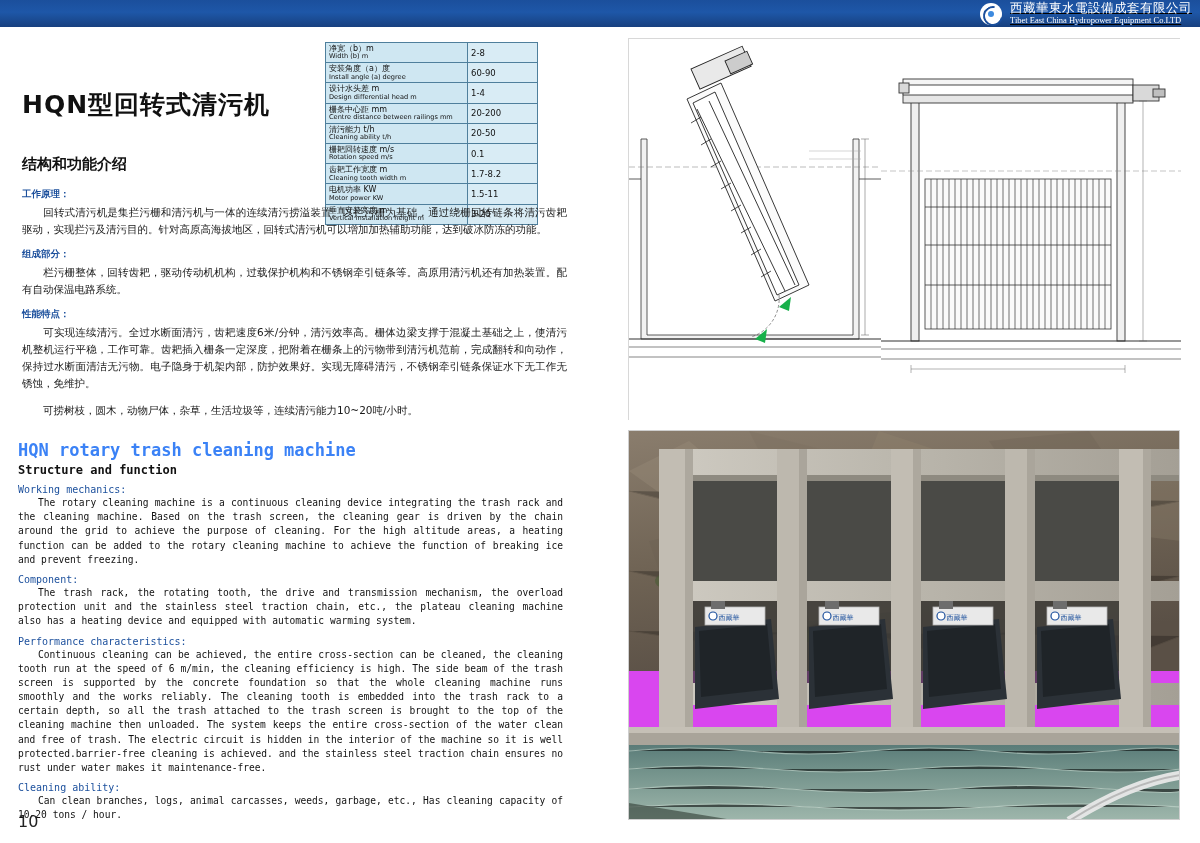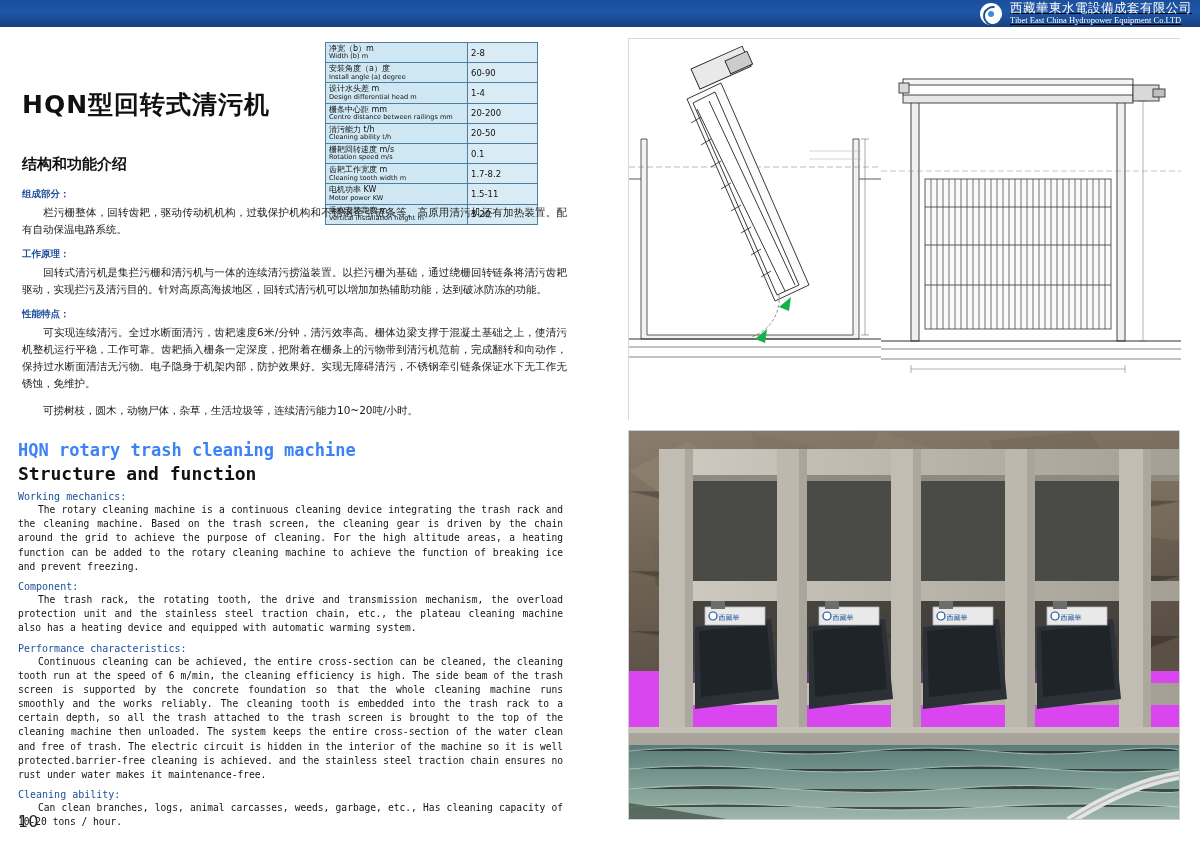--- a/index.html
+++ b/index.html
@@ -113,21 +113,21 @@
   }
   .en-title {
     font-family: "DejaVu Sans Mono", monospace;
     font-size: 17px;
     color: #3b82f6;
     margin: 0 0 3px 0;
     letter-spacing: 0px;
   }
   .en-subtitle {
     font-family: "DejaVu Sans Mono", monospace;
-    font-size: 18px;
+    font-size: 12px;
     color: #111;
     margin: 0 0 5px 0;
   }
   .en-label {
     font-family: "DejaVu Sans Mono", monospace;
     font-size: 10px;
     color: #1b4f9c;
     margin: 7px 0 1px 0;
   }
   .en-body {
@@ -303,27 +303,27 @@
       </tr>
     </tbody>
   </table>
 </div>
 
 <div class="left-col">
   <h1 class="title-cn">HQN型回转式清污机</h1>
   <h2 class="subtitle-cn">结构和功能介绍</h2>
 
   <div class="cn-section">
+    <div class="cn-label">工作原理：</div>
+    <div class="cn-body"><span class="indent"></span><span>回转式清污机是集拦污栅和清污机与一体的连续清污捞溢装置。以拦污栅为基础，通过绕栅回转链条将清污齿耙驱动，实现拦污及清污目的。针对高原高海拔地区，回转式清污机可以增加加热辅助功能，达到破冰防冻的功能。</span></div>
+  </div>
+
+  <div class="cn-section">
     <div class="cn-label">组成部分：</div>
     <div class="cn-body"><span class="indent"></span><span>栏污栅整体，回转齿耙，驱动传动机机构，过载保护机构和不锈钢牵引链条等。高原用清污机还有加热装置。配有自动保温电路系统。</span></div>
-  </div>
-
-  <div class="cn-section">
-    <div class="cn-label">工作原理：</div>
-    <div class="cn-body"><span class="indent"></span><span>回转式清污机是集拦污栅和清污机与一体的连续清污捞溢装置。以拦污栅为基础，通过绕栅回转链条将清污齿耙驱动，实现拦污及清污目的。针对高原高海拔地区，回转式清污机可以增加加热辅助功能，达到破冰防冻的功能。</span></div>
   </div>
 
   <div class="cn-section">
     <div class="cn-label">性能特点：</div>
     <div class="cn-body"><span class="indent"></span><span>可实现连续清污。全过水断面清污，齿耙速度6米/分钟，清污效率高。栅体边梁支撑于混凝土基础之上，使清污机整机运行平稳，工作可靠。齿耙插入栅条一定深度，把附着在栅条上的污物带到清污机范前，完成翻转和向动作，保持过水断面清洁无污物。电子隐身于机架内部，防护效果好。实现无障碍清污，不锈钢牵引链条保证水下无工作无锈蚀，免维护。</span></div>
   </div>
 
   <div class="cn-section">
     <div class="cn-body"><span class="indent"></span><span>可捞树枝，圆木，动物尸体，杂草，生活垃圾等，连续清污能力10~20吨/小时。</span></div>
   </div>

